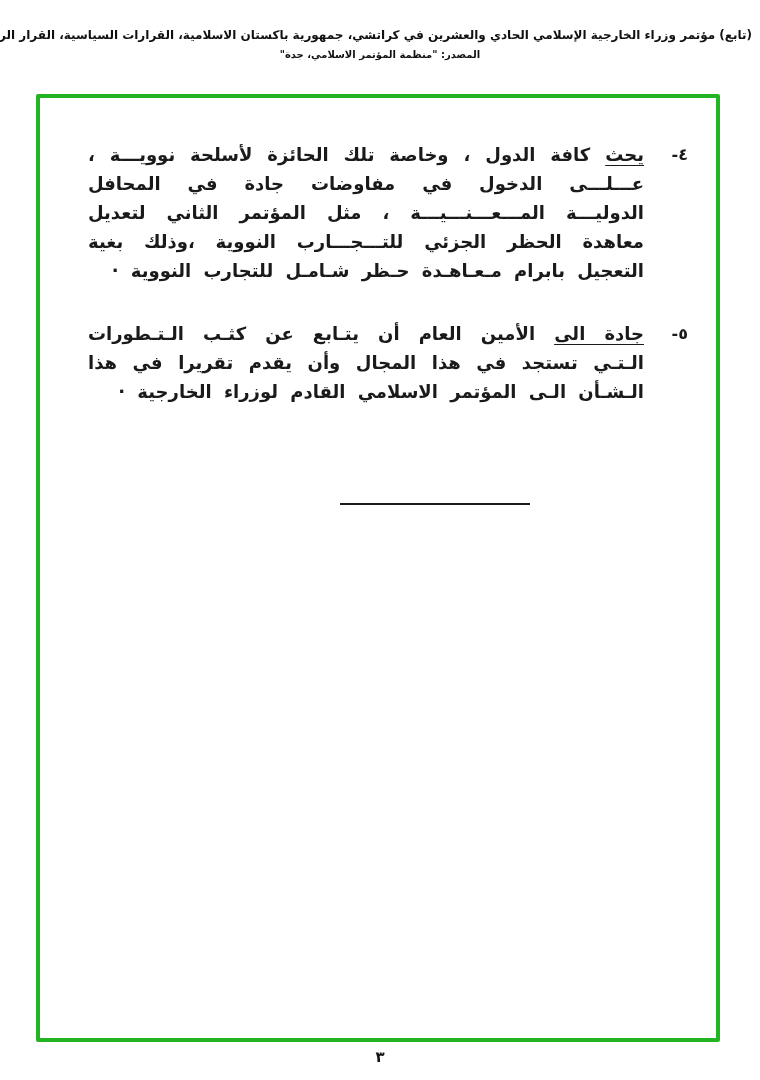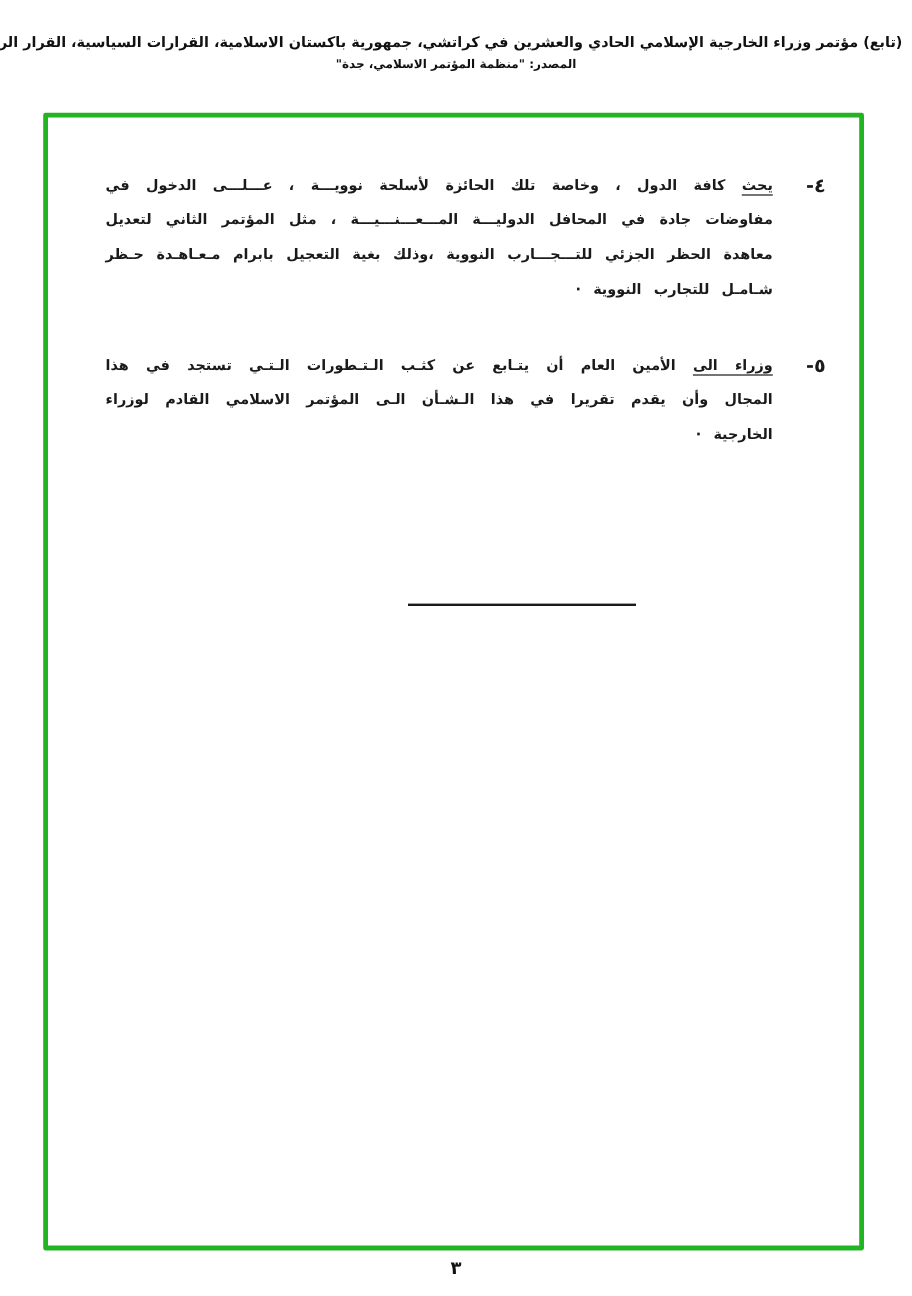--- a/index.html
+++ b/index.html
@@ -60,21 +60,21 @@
   }
   .item-num {
     width: 44px;
     flex-shrink: 0;
     font-size: 16px;
     font-weight: bold;
     line-height: 29px;
   }
   .item-text {
     flex: 1;
-    font-size: 12px;
+    font-size: 18px;
     font-weight: bold;
     line-height: 29px;
     text-align: justify;
     word-spacing: 6px;
   }
   .lead {
     text-decoration: underline;
     text-underline-offset: 4px;
   }
   .separator {
@@ -108,21 +108,21 @@
   <div class="green-box" style="border-color: rgb(34, 180, 34);">
     <div class="content">
 
       <div class="doc-item">
         <div class="item-num">٤-</div>
         <div class="item-text"><span class="lead">يحث</span><span> كافة الدول ، وخاصة تلك الحائزة لأسلحة نوويـــة ، عـــلـــى الدخول في مفاوضات جادة في المحافل الدوليـــة المـــعـــنـــيـــة ، مثل المؤتمر الثاني لتعديل معاهدة الحظر الجزئي للتـــجـــارب النووية ،وذلك بغية التعجيل بابرام مـعـاهـدة حـظر شـامـل للتجارب النووية ·</span></div>
       </div>
 
       <div class="doc-item">
         <div class="item-num">٥-</div>
-        <div class="item-text"><span class="lead">وزراء الى</span><span> الأمين العام أن يتـابع عن كثـب الـتـطورات الـتـي تستجد في هذا المجال وأن يقدم تقريرا في هذا الـشـأن الـى المؤتمر الاسلامي القادم لوزراء الخارجية ·</span></div>
+        <div class="item-text"><span class="lead">جادة الى</span><span> الأمين العام أن يتـابع عن كثـب الـتـطورات الـتـي تستجد في هذا المجال وأن يقدم تقريرا في هذا الـشـأن الـى المؤتمر الاسلامي القادم لوزراء الخارجية ·</span></div>
       </div>
 
       <div class="separator"></div>
 
     </div>
   </div>
 
   <div class="page-number">٣</div>
 
 </div>

